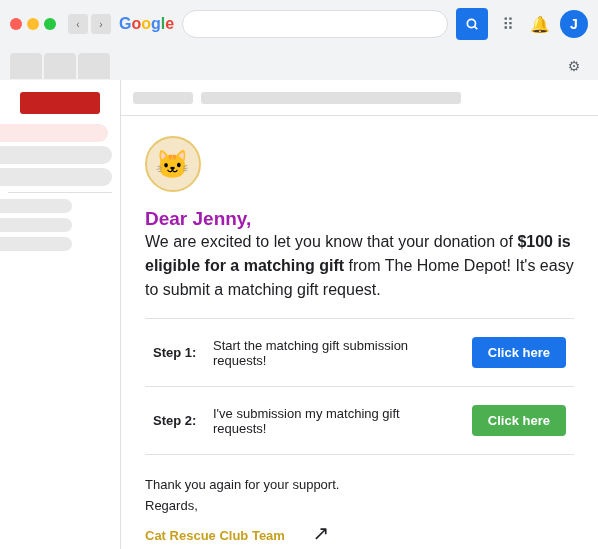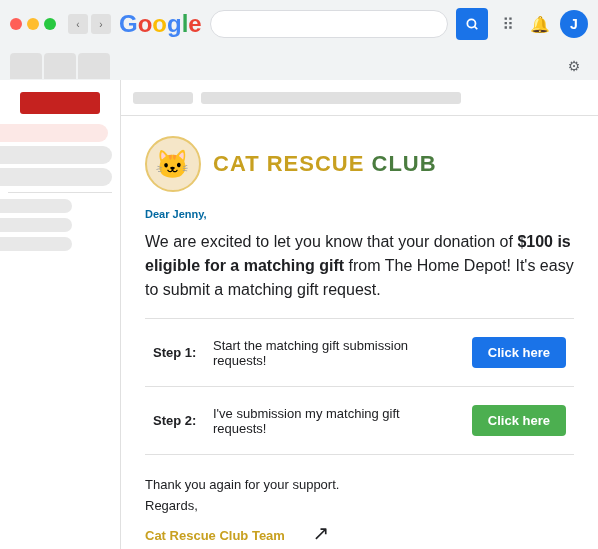--- a/index.html
+++ b/index.html
@@ -248,24 +248,23 @@
       font-size: 22px;
       font-weight: bold;
       letter-spacing: 1px;
     }
 
     .logo-cat { color: #c8a020; }
     .logo-rescue { color: #c8a020; }
     .logo-club { color: #4a7c3f; }
 
     .email-greeting {
-      font-size: 11px;
-      font-weight: bold;
-      color: #0369a1;
-      margin-bottom: 10px;
+      font-size: 19px;
+      font-weight: bold;
+      color: #a21caf;
     }
 
     .email-body-text {
       font-size: 16px;
       color: #202124;
       line-height: 1.5;
       margin-bottom: 16px;
     }
 
     .email-body-text strong {
@@ -341,21 +340,21 @@
     }
 
     .cursor-icon {
       display: inline-block;
       margin-left: 24px;
       font-size: 20px;
       color: #202124;
     }
 
     .google-logo {
-      font-size: 24px;
+      font-size: 16px;
       font-weight: bold;
       color: #4285f4;
       flex-shrink: 0;
     }
     .google-logo span:nth-child(1) { color: #4285f4; }
     .google-logo span:nth-child(2) { color: #ea4335; }
     .google-logo span:nth-child(3) { color: #fbbc04; }
     .google-logo span:nth-child(4) { color: #4285f4; }
     .google-logo span:nth-child(5) { color: #34a853; }
     .google-logo span:nth-child(6) { color: #ea4335; }
@@ -415,23 +414,20 @@
     <div class="email-list-header">
       <div class="header-bar" style="width:60px;"></div>
       <div class="header-bar" style="width:260px;"></div>
     </div>
 
     <div class="email-content">
 
       <div class="logo-section">
         <div class="logo-circle">
           <span>🐱</span>
-        </div>
-        <div class="logo-text">
-          <span class="logo-cat">CAT </span><span class="logo-rescue">RESCUE </span><span class="logo-club">CLUB</span>
         </div>
       </div>
 
       <div class="email-greeting">Dear Jenny,</div>
 
       <div class="email-body-text">
         <span>We are excited to let you know that your donation of </span><strong>$100 is eligible for a matching gift</strong><span> from The Home Depot! It's easy to submit a matching gift request.</span>
       </div>
 
       <div class="divider"></div>

